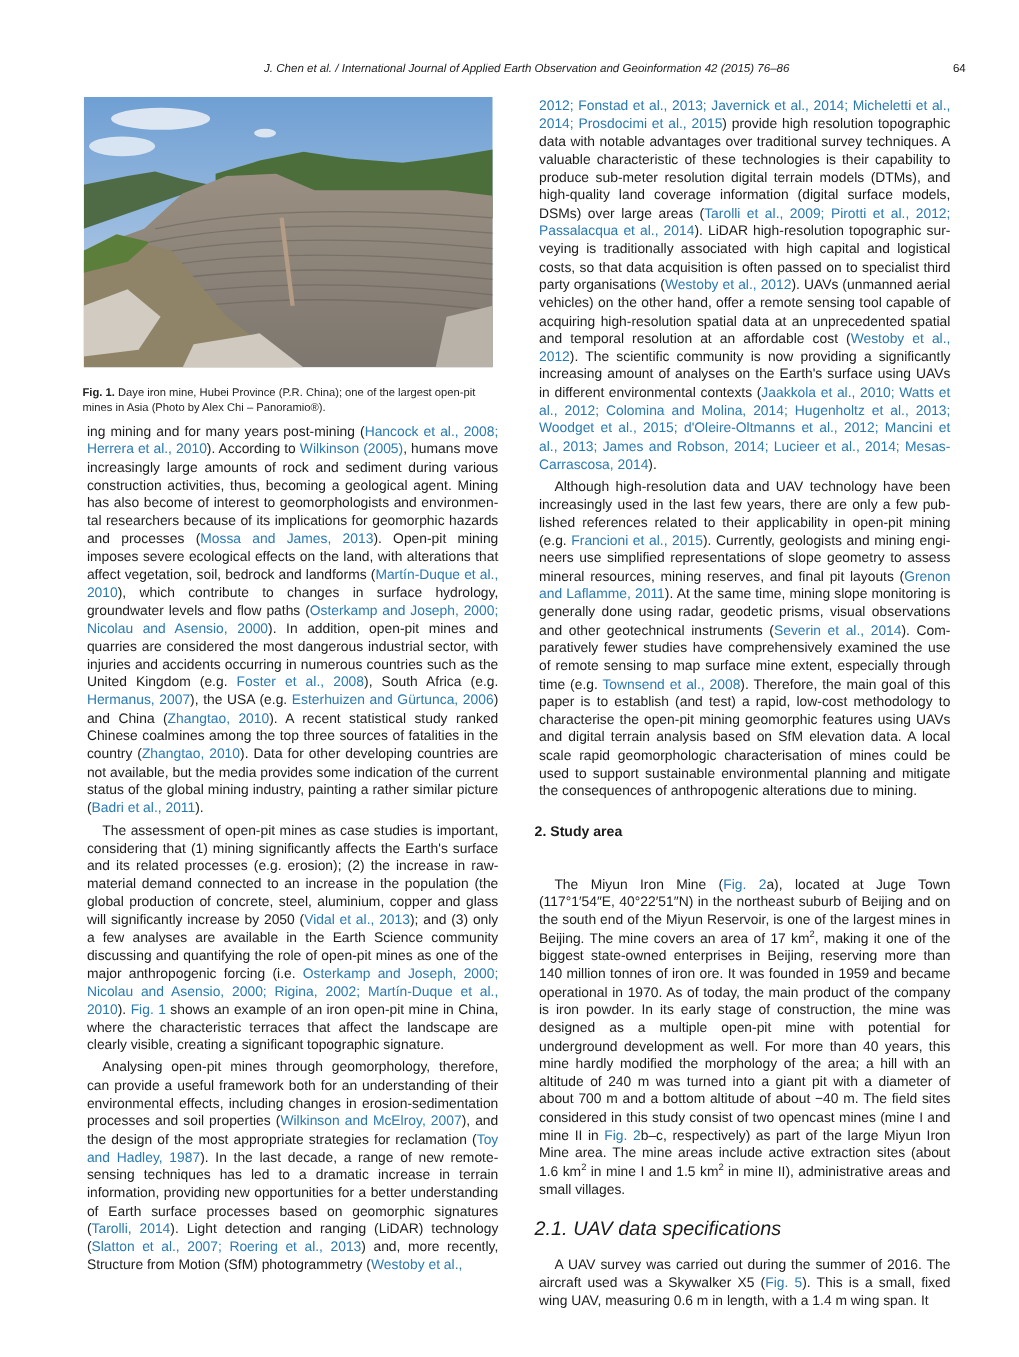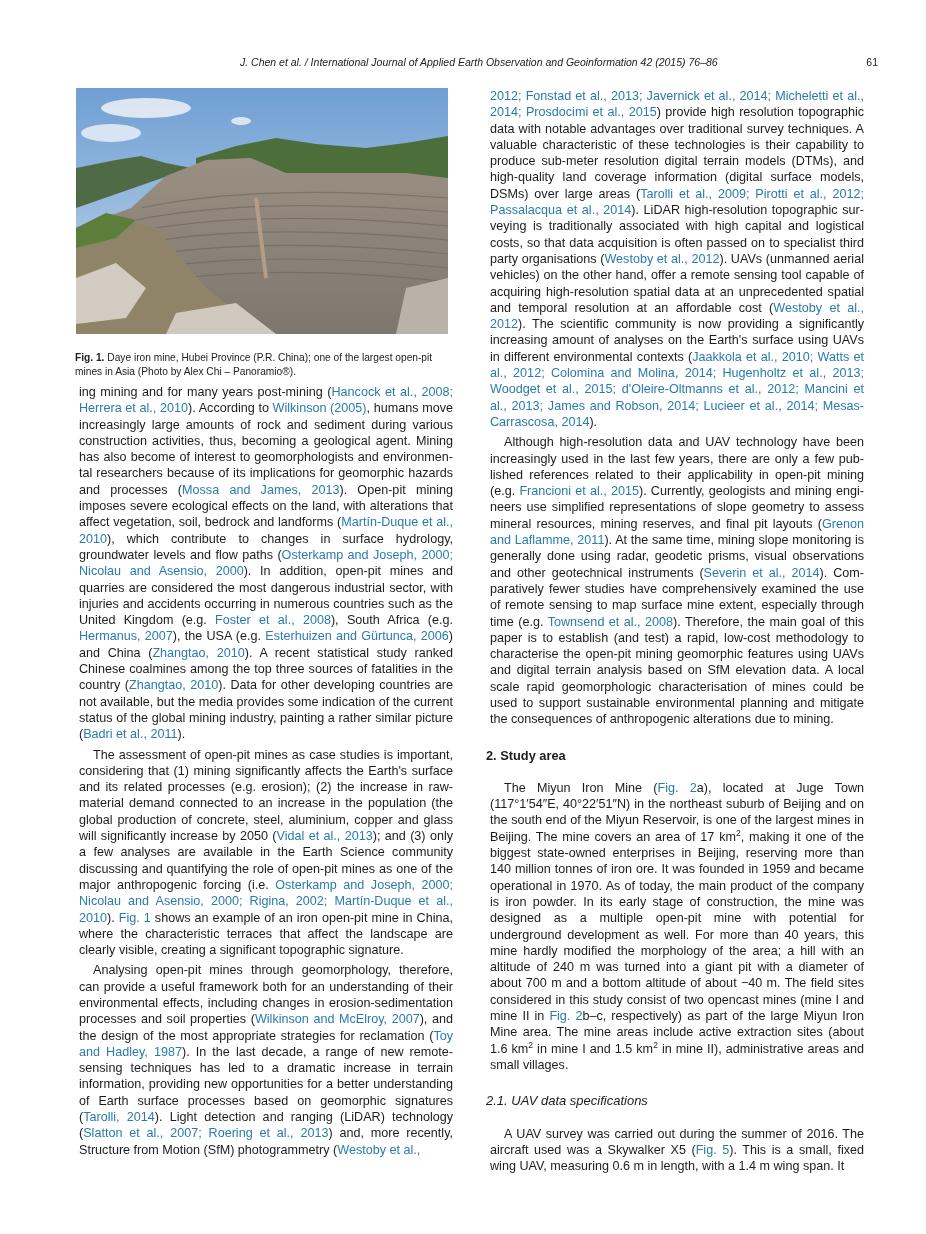--- a/index.html
+++ b/index.html
@@ -23,34 +23,34 @@
   .figure {
     position: absolute; left: 76px; top: 88px; width: 372px; height: 246px; overflow: hidden;
   }
   .caption {
     position: absolute; left: 75px; top: 351px; width: 384px;
     font-family: "Liberation Sans", sans-serif; font-size: 10.2px; line-height: 13.5px; color: #222;
   }
   .caption b { font-weight: bold; text-align: center; }
   h2.section {
     font-family: "Liberation Sans", sans-serif; font-weight: bold; font-size: 12.8px;
-    margin: 20px 0 16px 0;
+    margin: 20px 0 32px 0;
   }
   h3.subsection {
     font-family: "Liberation Sans", sans-serif; font-style: italic; font-weight: normal;
-    font-size: 13px; margin: 20px 0 16px 0;
+    font-size: 18px; margin: 20px 0 16px 0;
   }
   sup { font-size: 8.5px; line-height: 0; }
 </style>
 </head>
 <body>
 
 <div class="header">
   <span class="title">J. Chen et al. / International Journal of Applied Earth Observation and Geoinformation 42 (2015) 76–86</span>
-  <span class="page">61</span>
+  <span class="page">64</span>
 </div>
 
 <div class="figure">
   <svg width="372" height="246" viewBox="0 0 372 246">
     <defs>
       <linearGradient id="sky" x1="0" y1="0" x2="0" y2="1">
         <stop offset="0" stop-color="#6f9fd3"></stop>
         <stop offset="1" stop-color="#c8d9ec"></stop>
       </linearGradient>
       <linearGradient id="pit" x1="0" y1="0" x2="0" y2="1">

